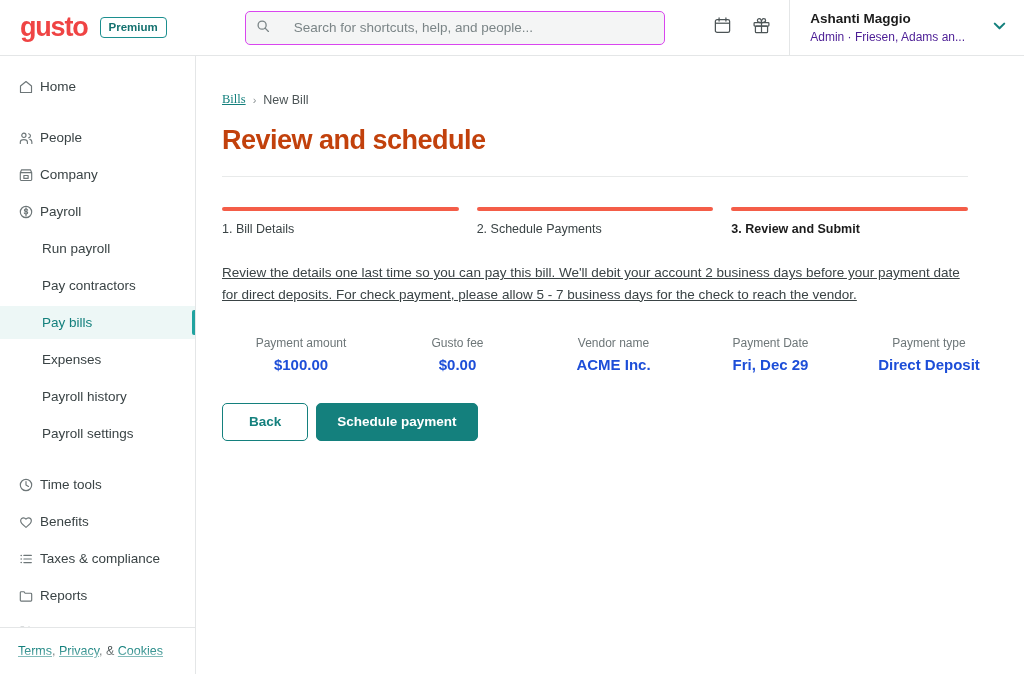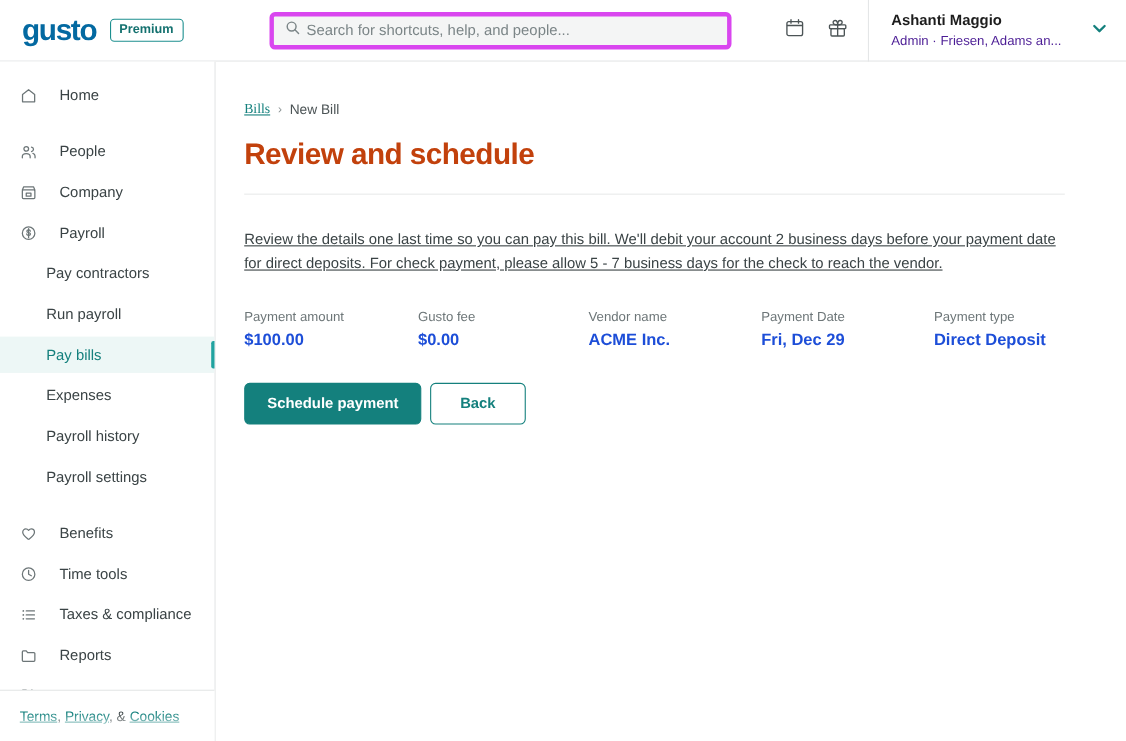--- a/index.html
+++ b/index.html
@@ -9,50 +9,50 @@
     background: #fff; color: #1c1c1c; overflow: hidden;
   }
   .app { width: 1024px; height: 674px; display: flex; flex-direction: column; }
 
   
   .topbar {
     height: 56px; flex: 0 0 56px; display: flex; align-items: center;
     border-bottom: 1px solid #e4e6e7; background: #fff; position: relative;
   }
   .brand-zone { width: 196px; flex: 0 0 196px; display: flex; align-items: center; padding-left: 20px; gap: 12px; }
-  .logo { font-size: 27px; font-weight: 700; color: #0369a1; letter-spacing: -1.2px; line-height: 1; }
+  .logo { font-size: 27px; font-weight: 700; color: #ef4444; letter-spacing: -1.2px; line-height: 1; }
   .premium-badge {
     border: 1.5px solid #1c8f8f; color: #14716f; border-radius: 4px;
     font-size: 11.5px; font-weight: 700; padding: 4px 8px; line-height: 1;
   }
   .search-zone { flex: 1; display: flex; align-items: center; justify-content: center; }
   .search-box {
-    width: 420px; height: 34px; background: #f4f5f5; border: 4px solid #d946ef;
-    border-radius: 5px; display: flex; align-items: center; padding: 0 10px; gap: 6px;
+    width: 420px; height: 34px; background: #f4f5f5; border: 1px solid #d946ef;
+    border-radius: 5px; display: flex; align-items: center; padding: 0 10px; gap: 24px;
   }
   .search-input {
     border: 0; background: transparent; outline: none; flex: 1;
     font-family: "Liberation Sans", sans-serif; font-size: 13.5px; color: #5f6a6c;
   }
   .search-input::placeholder { color: #7b8587; }
   .top-icons { display: flex; align-items: center; gap: 20px; padding-right: 18px; }
   .divider-v { width: 1px; height: 56px; background: #e4e6e7; }
   .user-zone { display: flex; align-items: center; gap: 26px; padding: 0 16px 0 20px; height: 56px; }
   .user-name { font-size: 13.5px; font-weight: 700; color: #1c1c1c; line-height: 1.35; }
   .user-role { font-size: 12px; color: #4c1d95; line-height: 1.35; }
 
   
   .body { flex: 1; display: flex; min-height: 0; }
   .sidebar {
     width: 196px; flex: 0 0 196px; border-right: 1px solid #e4e6e7;
     background: #fff; display: flex; flex-direction: column; position: relative;
   }
   .nav-scroll { flex: 1; overflow: hidden; padding-top: 14px; position: relative; }
   .nav-item {
-    display: flex; align-items: center; gap: 20px; height: 33px;
+    display: flex; align-items: center; gap: 6px; height: 33px;
     padding: 0 14px 0 18px; font-size: 13.5px; color: #3a4345; cursor: pointer;
     position: relative; margin-bottom: 4px;
   }
   .nav-item .ico { width: 16px; height: 16px; flex: 0 0 16px; display: flex; align-items: center; justify-content: center; color: #6d7678; }
   .nav-item.sub { padding-left: 42px; }
   .nav-item.active { background: #edf7f6; color: #14807d; font-weight: 400; }
   .nav-item.active .rail {
     position: absolute; right: -1px; top: 4px; bottom: 4px; width: 4px;
     background: #21a3a0; border-radius: 2px 0 0 2px;
   }
@@ -77,21 +77,21 @@
   .hr { height: 1px; background: #e8eaea; margin-bottom: 30px; }
 
   .steps { display: flex; gap: 18px; margin-bottom: 26px; }
   .step { flex: 1; }
   .step-bar { height: 4px; border-radius: 2px; background: #f45d48; margin-bottom: 11px; }
   .step-label { font-size: 12.5px; color: #3a4345; }
   .step.current .step-label { font-weight: 700; color: #1c1c1c; }
 
   .desc { font-size: 13.5px; line-height: 1.62; color: #3a4345; margin-bottom: 30px; max-width: 770px; text-decoration: underline; }
 
-  .summary { display: flex; margin-bottom: 30px; }
+  .summary { display: flex; margin-bottom: 30px; text-align: center; }
   .sum-col { flex: 0 0 auto; }
   .sum-label { font-size: 12px; color: #6d7678; margin-bottom: 6px; }
   .sum-value { font-size: 15px; font-weight: 700; color: #1d4ed8; }
 
   .actions { display: flex; gap: 8px; }
   .btn { height: 38px; border-radius: 5px; font-size: 13.5px; font-weight: 700;
          display: flex; align-items: center; justify-content: center; cursor: pointer;
          font-family: "Liberation Sans", sans-serif; }
   .btn-secondary { background: #fff; border: 1.5px solid #14807d; color: #14807d; padding: 0 26px; }
   .btn-primary { background: #14807d; border: 1.5px solid #14807d; color: #fff; padding: 0 20px; }
@@ -192,55 +192,55 @@
             <span class="ico">
               <svg width="16" height="16" viewBox="0 0 18 18" fill="none" stroke="#6d7678" stroke-width="1.3" stroke-linecap="round" stroke-linejoin="round">
                 <circle cx="9" cy="9" r="6.4"></circle>
                 <path d="M10.8 6.9c0-.8-.8-1.3-1.8-1.3s-1.8.5-1.8 1.3.8 1.2 1.8 1.4 1.9.6 1.9 1.5-.9 1.4-1.9 1.4-1.9-.5-1.9-1.4"></path>
                 <line x1="9" y1="4.4" x2="9" y2="13.6"></line>
               </svg>
             </span>
             <span>Payroll</span>
           </div>
           <div class="nav-item sub">
+            <span>Run payroll</span>
+          </div>
+          <div class="nav-item sub">
             <span>Pay contractors</span>
-          </div>
-          <div class="nav-item sub">
-            <span>Run payroll</span>
           </div>
           <div class="nav-item sub active">
             <span>Pay bills</span>
             <span class="rail"></span>
           </div>
           <div class="nav-item sub">
             <span>Expenses</span>
           </div>
           <div class="nav-item sub">
             <span>Payroll history</span>
           </div>
           <div class="nav-item sub">
             <span>Payroll settings</span>
           </div>
           <div class="nav-gap"></div>
           <div class="nav-item">
             <span class="ico">
               <svg width="16" height="16" viewBox="0 0 18 18" fill="none" stroke="#6d7678" stroke-width="1.3" stroke-linecap="round" stroke-linejoin="round">
-                <path d="M9 15C6 12.6 3 10.6 3 7.6 3 5.7 4.4 4.3 6.2 4.3c1.1 0 2.1.6 2.8 1.5.7-.9 1.7-1.5 2.8-1.5C13.6 4.3 15 5.7 15 7.6c0 3-3 5-6 7.4z"></path>
-              </svg>
-            </span>
-            <span>Benefits</span>
-          </div>
-          <div class="nav-item">
-            <span class="ico">
-              <svg width="16" height="16" viewBox="0 0 18 18" fill="none" stroke="#6d7678" stroke-width="1.3" stroke-linecap="round" stroke-linejoin="round">
                 <circle cx="9" cy="9" r="6.4"></circle>
                 <polyline points="9,5.2 9,9 11.8,10.6"></polyline>
               </svg>
             </span>
             <span>Time tools</span>
+          </div>
+          <div class="nav-item">
+            <span class="ico">
+              <svg width="16" height="16" viewBox="0 0 18 18" fill="none" stroke="#6d7678" stroke-width="1.3" stroke-linecap="round" stroke-linejoin="round">
+                <path d="M9 15C6 12.6 3 10.6 3 7.6 3 5.7 4.4 4.3 6.2 4.3c1.1 0 2.1.6 2.8 1.5.7-.9 1.7-1.5 2.8-1.5C13.6 4.3 15 5.7 15 7.6c0 3-3 5-6 7.4z"></path>
+              </svg>
+            </span>
+            <span>Benefits</span>
           </div>
           <div class="nav-item">
             <span class="ico">
               <svg width="16" height="16" viewBox="0 0 18 18" fill="none" stroke="#6d7678" stroke-width="1.3" stroke-linecap="round" stroke-linejoin="round">
                 <circle cx="3.6" cy="5" r="0.9" fill="#6d7678" stroke="none"></circle>
                 <circle cx="3.6" cy="9" r="0.9" fill="#6d7678" stroke="none"></circle>
                 <circle cx="3.6" cy="13" r="0.9" fill="#6d7678" stroke="none"></circle>
                 <line x1="6.6" y1="5" x2="15" y2="5"></line>
                 <line x1="6.6" y1="9" x2="15" y2="9"></line>
                 <line x1="6.6" y1="13" x2="15" y2="13"></line>
@@ -282,20 +282,34 @@
 
         <div class="breadcrumb">
           <a href="#">Bills</a>
           <span class="sep">›</span>
           <span>New Bill</span>
         </div>
 
         <h1 class="page-title">Review and schedule</h1>
         <div class="hr"></div>
 
+        <div class="steps" id="steps">
+            <div class="step">
+              <div class="step-bar"></div>
+              <div class="step-label">1. Bill Details</div>
+            </div>
+            <div class="step">
+              <div class="step-bar"></div>
+              <div class="step-label">2. Schedule Payments</div>
+            </div>
+            <div class="step current">
+              <div class="step-bar"></div>
+              <div class="step-label">3. Review and Submit</div>
+            </div>
+          </div>
 
         <p class="desc">Review the details one last time so you can pay this bill. We'll debit your account 2 business days before your payment date for direct deposits. For check payment, please allow 5 - 7 business days for the check to reach the vendor.</p>
 
         <div class="summary" id="summary">
             <div class="sum-col" style="width: 158px;">
               <div class="sum-label">Payment amount</div>
               <div class="sum-value">$100.00</div>
             </div>
             <div class="sum-col" style="width: 155px;">
               <div class="sum-label">Gusto fee</div>
@@ -309,20 +323,20 @@
               <div class="sum-label">Payment Date</div>
               <div class="sum-value">Fri, Dec 29</div>
             </div>
             <div class="sum-col" style="width: 160px;">
               <div class="sum-label">Payment type</div>
               <div class="sum-value">Direct Deposit</div>
             </div>
           </div>
 
         <div class="actions">
+          <button class="btn btn-secondary">Back</button>
           <button class="btn btn-primary">Schedule payment</button>
-          <button class="btn btn-secondary">Back</button>
         </div>
 
       </div>
     </div>
   </div>
 </div>
 
 </body></html>

